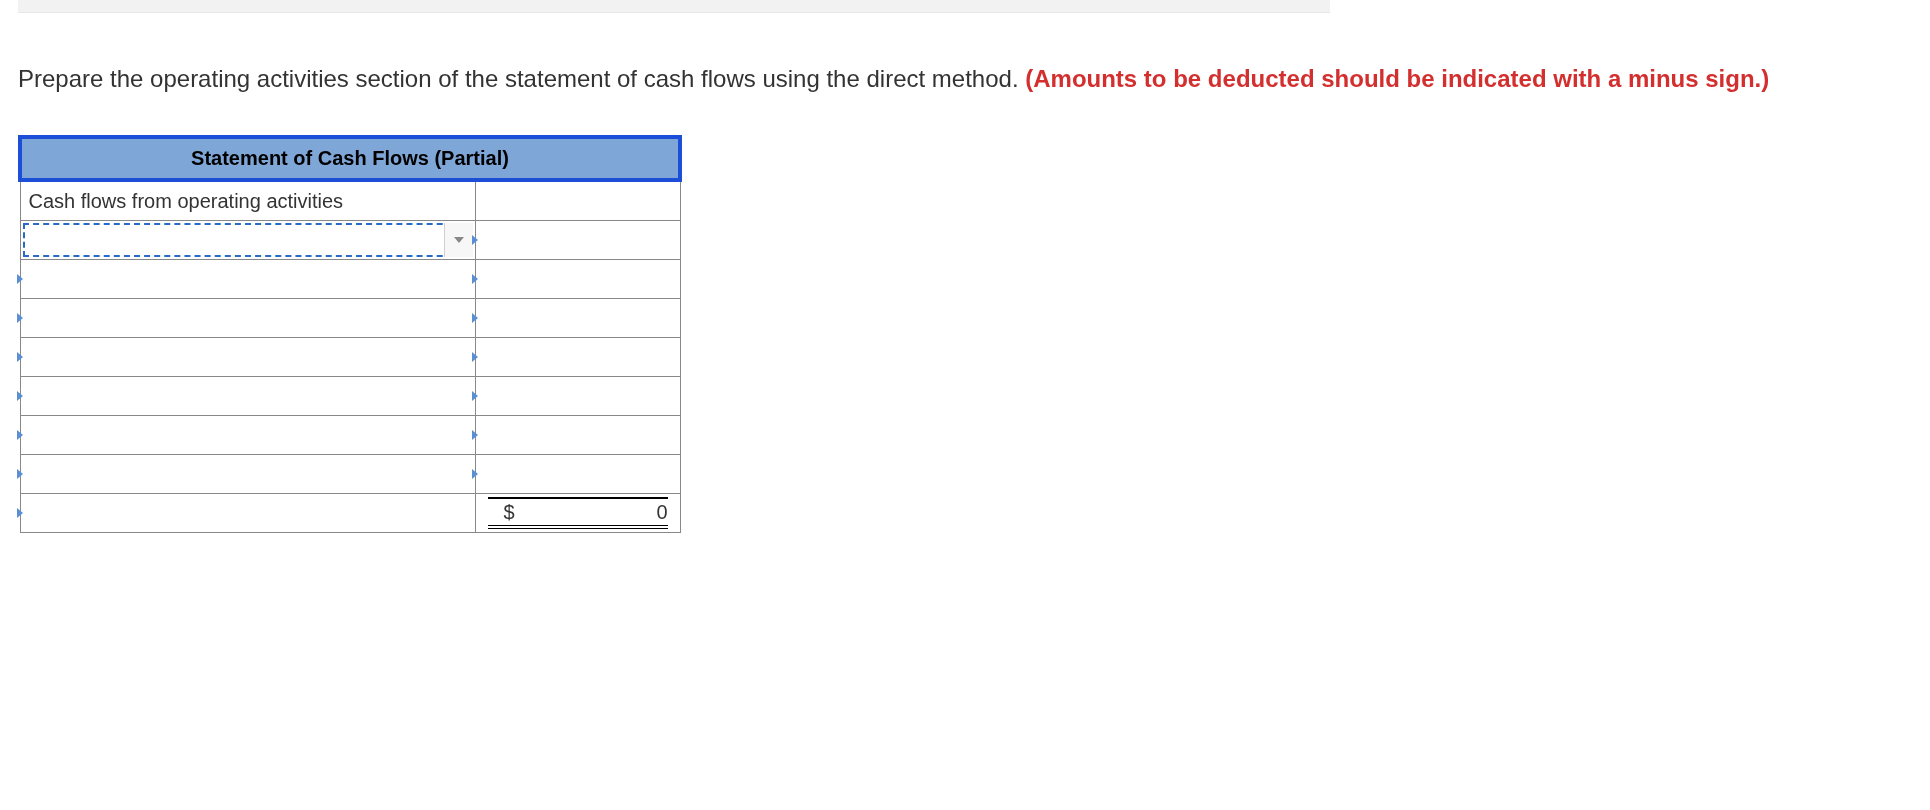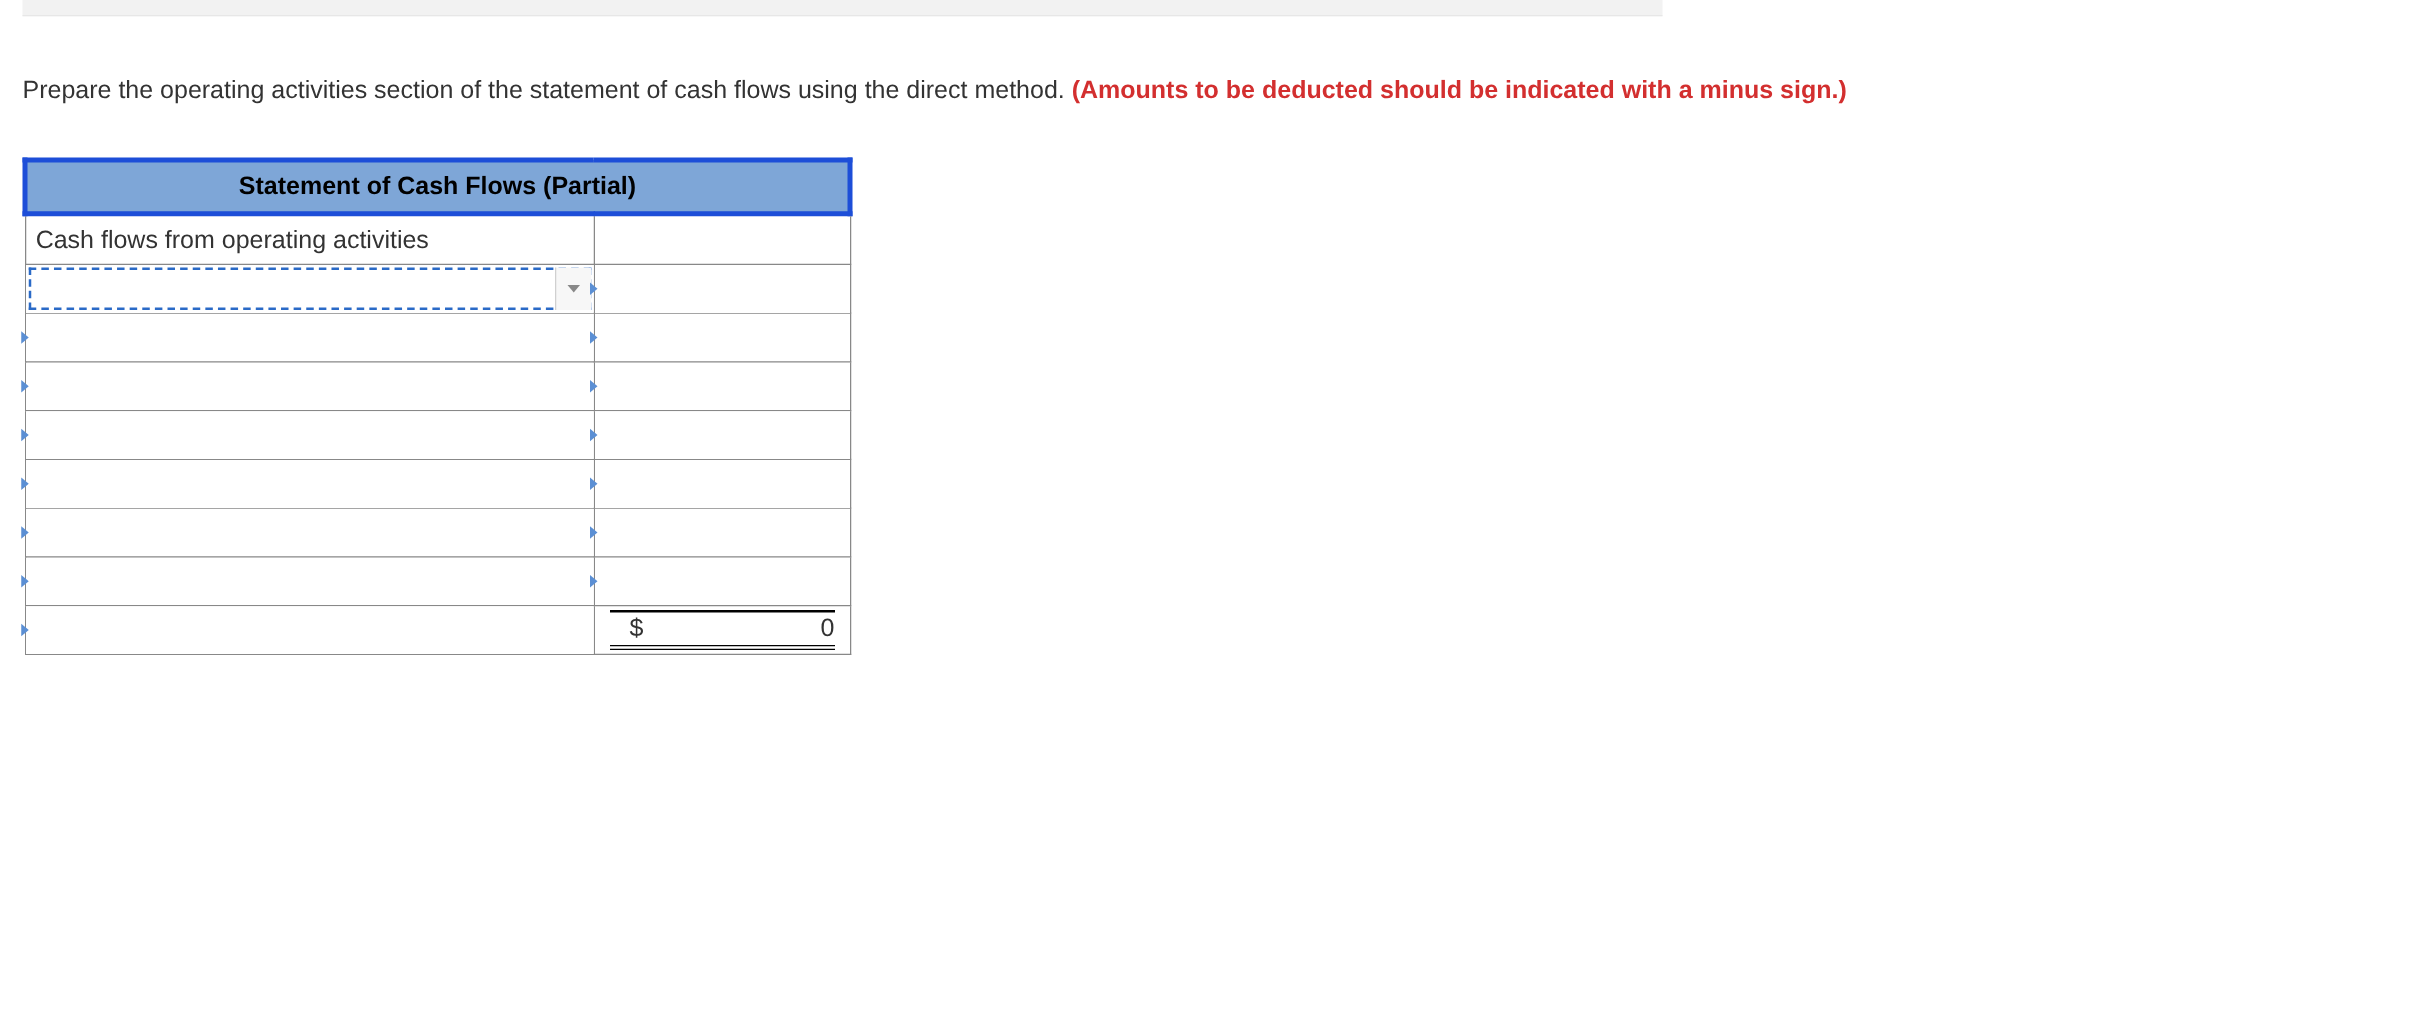--- a/index.html
+++ b/index.html
@@ -17,21 +17,21 @@
     border-bottom: 1px solid #e7e7e7;
     height: 12px;
     width: 68%;
     margin-left: 18px;
   }
   .content {
     padding: 26px 18px 0 18px;
   }
   .instruction {
     line-height: 1.35;
-    font-size: 20px;
+    font-size: 24px;
   }
   .instruction .emph {
     color: #d32f2f;
     font-weight: 700;
   }
   .table-wrap {
     margin-top: 40px;
     width: 660px;
   }
   table {

